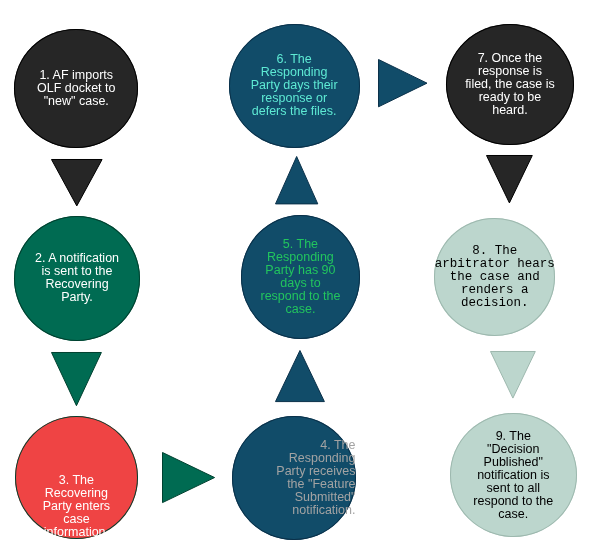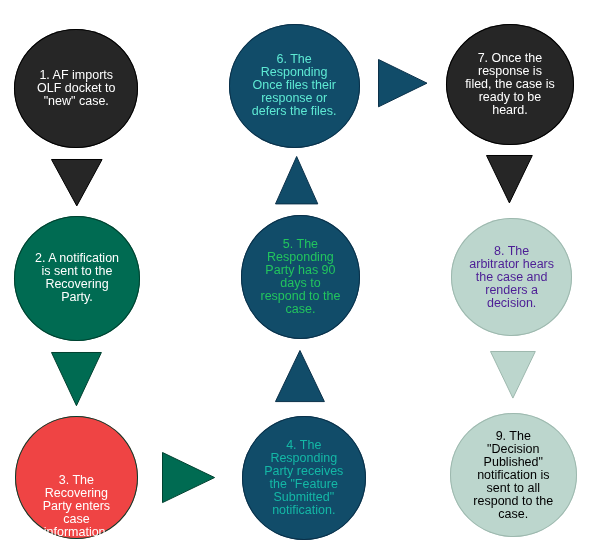--- a/index.html
+++ b/index.html
@@ -69,21 +69,21 @@
   </div>
   <div class="node" style="left: 14.8px; top: 415.7px; width: 123.2px; height: 123.2px; background: #ef4444; color: rgb(255, 255, 255); box-shadow: rgb(0, 64, 47) 0px 0px 0px 1px inset; align-items: flex-end;">
     <span class="node-label">
       <span class="line">3. The</span>
       <span class="line">Recovering</span>
       <span class="line">Party enters</span>
       <span class="line">case</span>
       <span class="line">information.</span>
     </span>
   </div>
-  <div class="node" style="left: 242px; top: 415.5px; width: 123.5px; height: 124.2px; background: rgb(17, 76, 105); color: #14b8a6; box-shadow: rgb(10, 48, 73) 0px 0px 0px 1px inset;">
+  <div class="node" style="left: 232px; top: 415.5px; width: 123.5px; height: 124.2px; background: rgb(17, 76, 105); color: #a3a3a3; box-shadow: rgb(10, 48, 73) 0px 0px 0px 1px inset; text-align: right;">
     <span class="node-label">
       <span class="line">4. The</span>
       <span class="line">Responding</span>
       <span class="line">Party receives</span>
       <span class="line">the "Feature</span>
       <span class="line">Submitted"</span>
       <span class="line">notification.</span>
     </span>
   </div>
   <div class="node" style="left: 240.9px; top: 215px; width: 119.1px; height: 123.8px; background: rgb(17, 76, 105); color: #22c55e; box-shadow: rgb(10, 48, 73) 0px 0px 0px 1px inset;">
@@ -93,35 +93,35 @@
       <span class="line">Party has 90</span>
       <span class="line">days to</span>
       <span class="line">respond to the</span>
       <span class="line">case.</span>
     </span>
   </div>
   <div class="node" style="left: 228.5px; top: 23.7px; width: 131.3px; height: 124.1px; background: rgb(17, 76, 105); color: #5eead4; box-shadow: rgb(10, 48, 73) 0px 0px 0px 1px inset;">
     <span class="node-label">
       <span class="line">6. The</span>
       <span class="line">Responding</span>
-      <span class="line">Once files their</span>
+      <span class="line">Party days their</span>
       <span class="line">response or</span>
       <span class="line">defers the files.</span>
     </span>
   </div>
   <div class="node" style="left: 445.5px; top: 23.6px; width: 128.9px; height: 121.9px; background: rgb(38, 38, 38); color: rgb(255, 255, 255); box-shadow: rgb(0, 0, 0) 0px 0px 0px 1px inset;">
     <span class="node-label">
       <span class="line">7. Once the</span>
       <span class="line">response is</span>
       <span class="line">filed, the case is</span>
       <span class="line">ready to be</span>
       <span class="line">heard.</span>
     </span>
   </div>
-  <div class="node" style="left: 451px; top: 218.4px; width: 121.3px; height: 117.8px; background: rgb(188, 214, 205); color: #4c1d95; box-shadow: rgb(157, 184, 174) 0px 0px 0px 1px inset;">
+  <div class="node" style="left: 434px; top: 218.4px; width: 121.3px; height: 117.8px; background: rgb(188, 214, 205); color: #000000; box-shadow: rgb(157, 184, 174) 0px 0px 0px 1px inset; font-family: Liberation Mono, monospace;">
     <span class="node-label">
       <span class="line">8. The</span>
       <span class="line">arbitrator hears</span>
       <span class="line">the case and</span>
       <span class="line">renders a</span>
       <span class="line">decision.</span>
     </span>
   </div>
   <div class="node" style="left: 449.9px; top: 413.1px; width: 126.8px; height: 123.9px; background: rgb(188, 214, 205); color: rgb(0, 0, 0); box-shadow: rgb(157, 184, 174) 0px 0px 0px 1px inset;">
     <span class="node-label">

